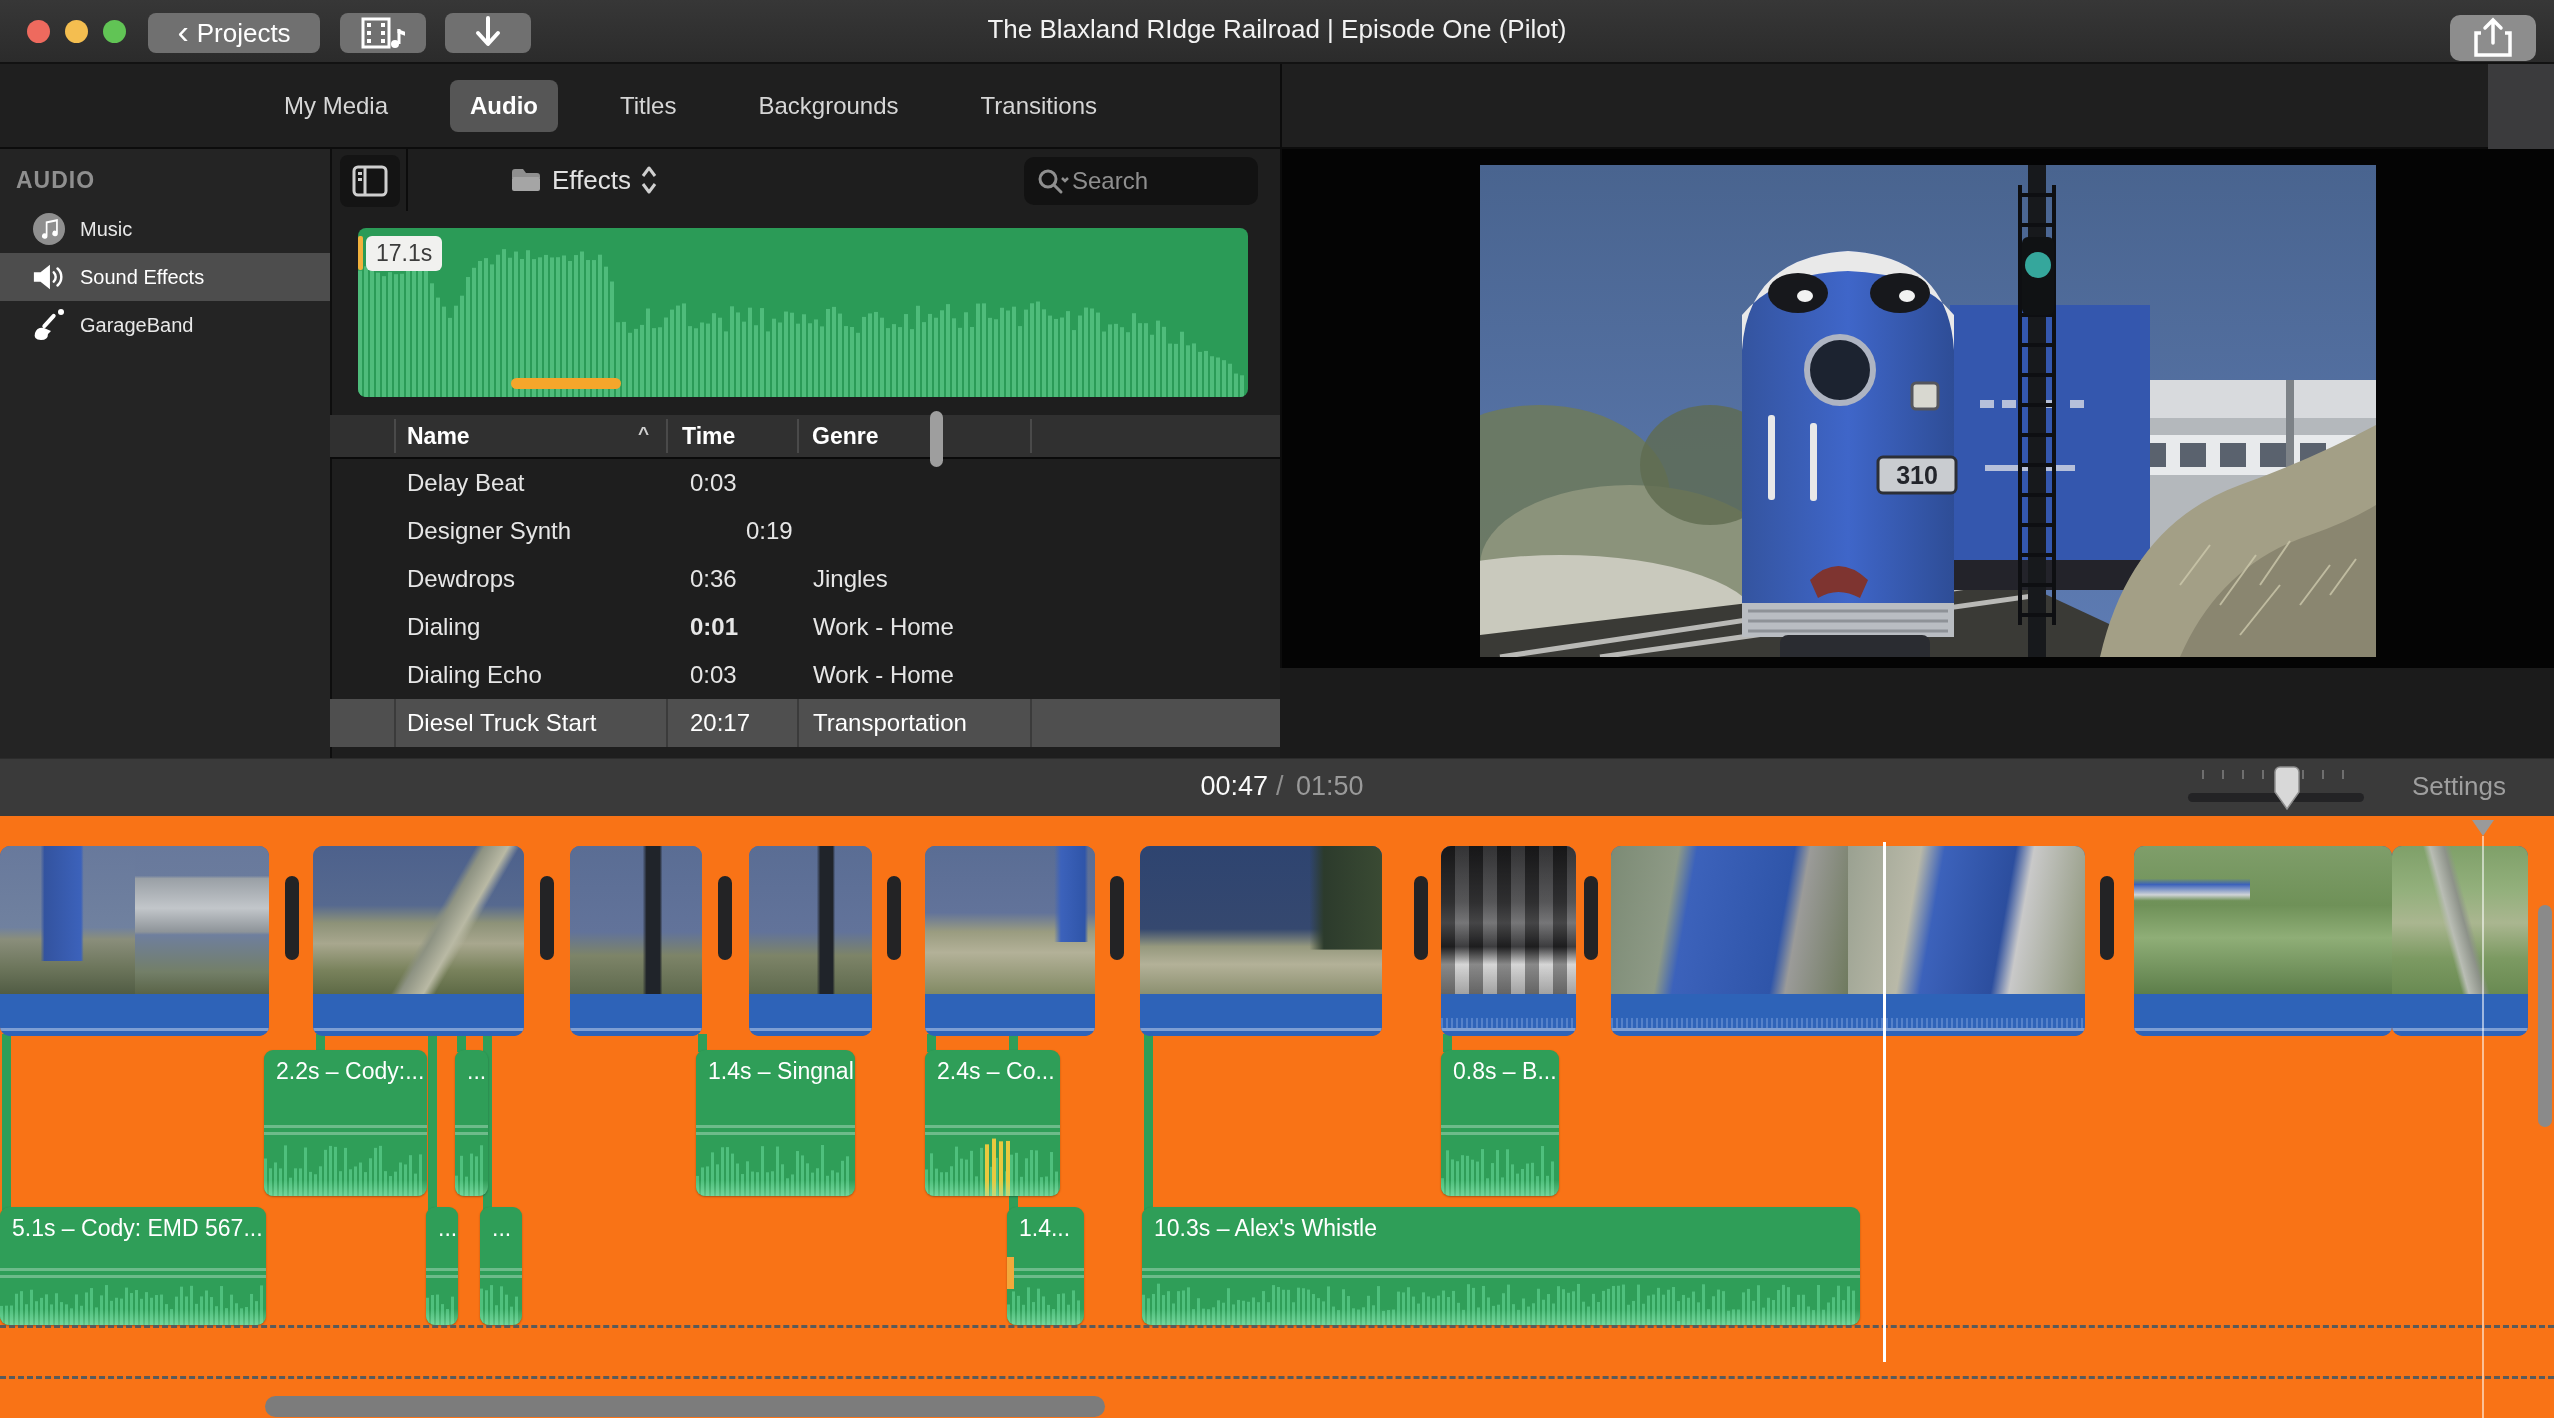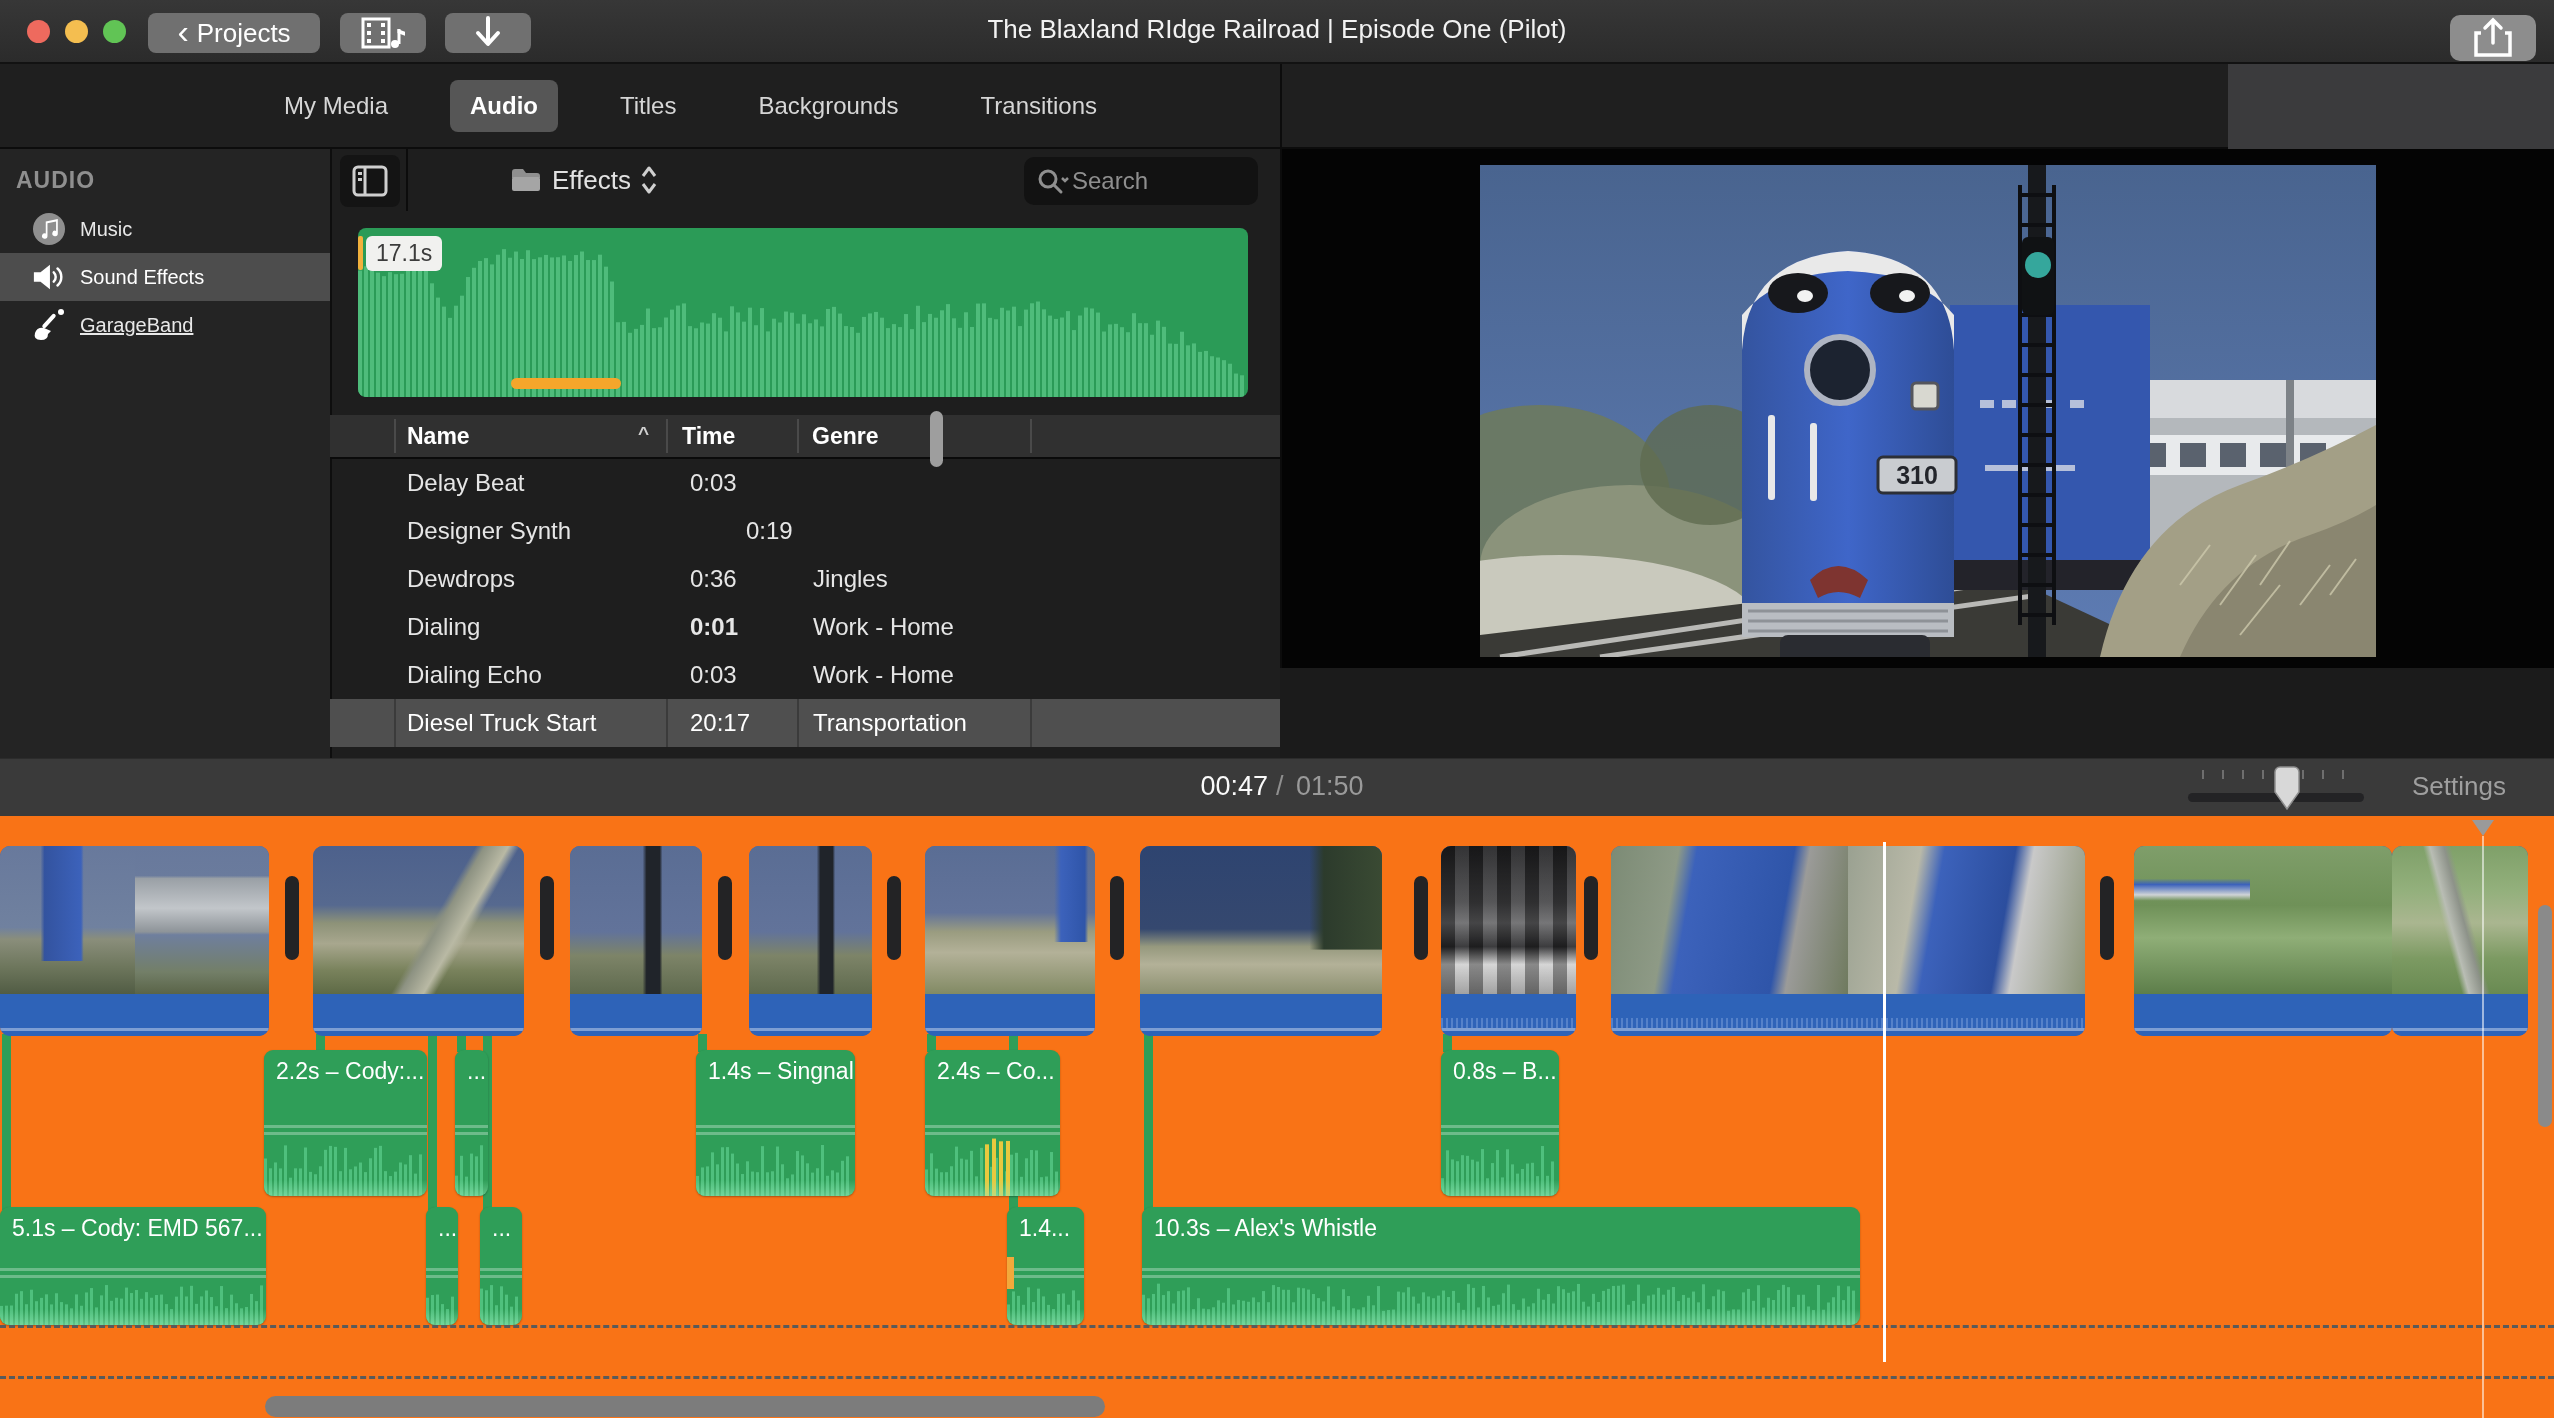--- a/index.html
+++ b/index.html
@@ -9,21 +9,21 @@
   .abs{position:absolute}
   
   #titlebar{left:0;top:0;width:2554px;height:62px;background:linear-gradient(#373737,#2b2b2b);
             border-bottom:2px solid #121212}
   .tl{position:absolute;top:20px;width:23px;height:23px;border-radius:50%}
   .tbtn{position:absolute;top:13px;height:40px;background:#707070;border-radius:8px;
         display:flex;align-items:center;justify-content:center;color:#fff}
   #win-title{position:absolute;left:0;right:0;top:14px;text-align:center;font-size:26px;color:#f2f2f2}
   #share-btn{left:2450px;top:15px;width:86px;height:46px;background:#8d8d8d;border-radius:10px}
   
-  #headrow{left:0;top:64px;width:2228px;height:83px;background:#1f1f1f;border-bottom:2px solid #0c0c0c}
+  #headrow{left:0;top:64px;width:2488px;height:83px;background:#1f1f1f;border-bottom:2px solid #0c0c0c}
   #tabs{position:absolute;left:264px;top:0;height:83px;display:flex;align-items:center;gap:42px}
   .tab{font-size:24px;color:#d6d6d6;padding:12px 20px;border-radius:8px;white-space:nowrap}
   .tab.sel{background:#565656;color:#fff;font-weight:bold}
   .vicon{position:absolute;top:86px;width:46px;height:46px;display:flex;align-items:center;justify-content:center}
   #reset-all{position:absolute;left:2318px;top:98px;font-size:25px;color:#ececec}
   
   #browser{left:0;top:149px;width:1280px;height:609px;background:#1e1e1e}
   #sidebar{position:absolute;left:0;top:0;width:330px;height:609px;background:#242424;border-right:2px solid #0e0e0e}
   #sidebar-section{position:absolute;left:16px;top:18px;font-size:23px;font-weight:bold;color:#8f8f8f;letter-spacing:1px}
   .side-item{position:absolute;left:0;width:330px;height:48px;display:flex;align-items:center;color:#e8e8e8;font-size:20px}
@@ -277,21 +277,21 @@
               <svg width="36" height="32" viewBox="0 0 36 32">
                 <path d="M2 11 H9 L19 3 V29 L9 21 H2 Z" fill="#fff"></path>
                 <g stroke="#fff" stroke-width="2.6" fill="none" stroke-linecap="round">
                   <path d="M23 11 A7 7 0 0 1 23 21"></path>
                   <path d="M27 7 A12 12 0 0 1 27 25"></path>
                 </g>
               </svg>
             </span>
             <span>Sound Effects</span>
           </div>
-          <div class="side-item" style="top: 152px; text-decoration: underline;">
+          <div class="side-item" style="top: 152px;">
             <span class="icn">
               <svg width="34" height="34" viewBox="0 0 34 34">
                 <g fill="#fff">
                   <path d="M12 20 q-7 -1 -9 5 q-2 7 6 7 q7 0 7 -6 l3 -3 z"></path>
                   <rect x="15" y="4" width="4" height="18" rx="2" transform="rotate(42 17 13)"></rect>
                   <circle cx="29" cy="4" r="3"></circle>
                 </g>
               </svg>
             </span>
             <span>GarageBand</span>

